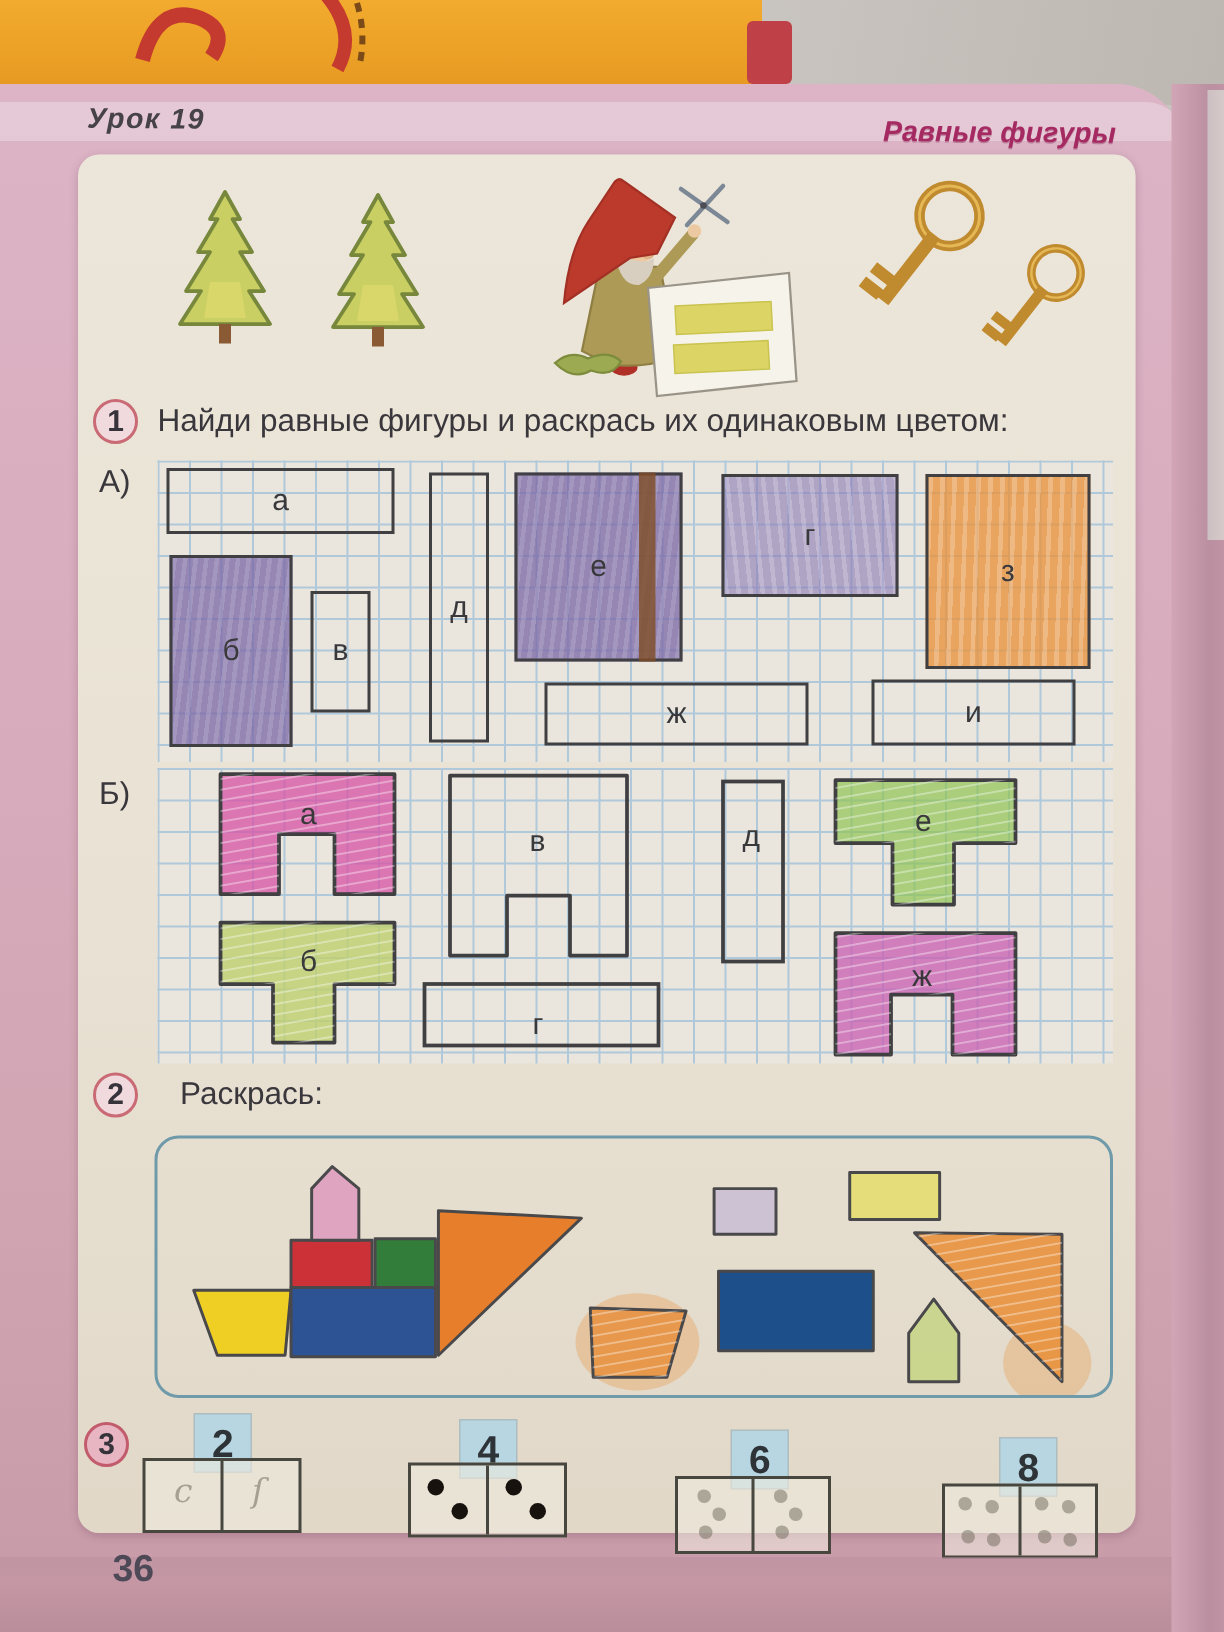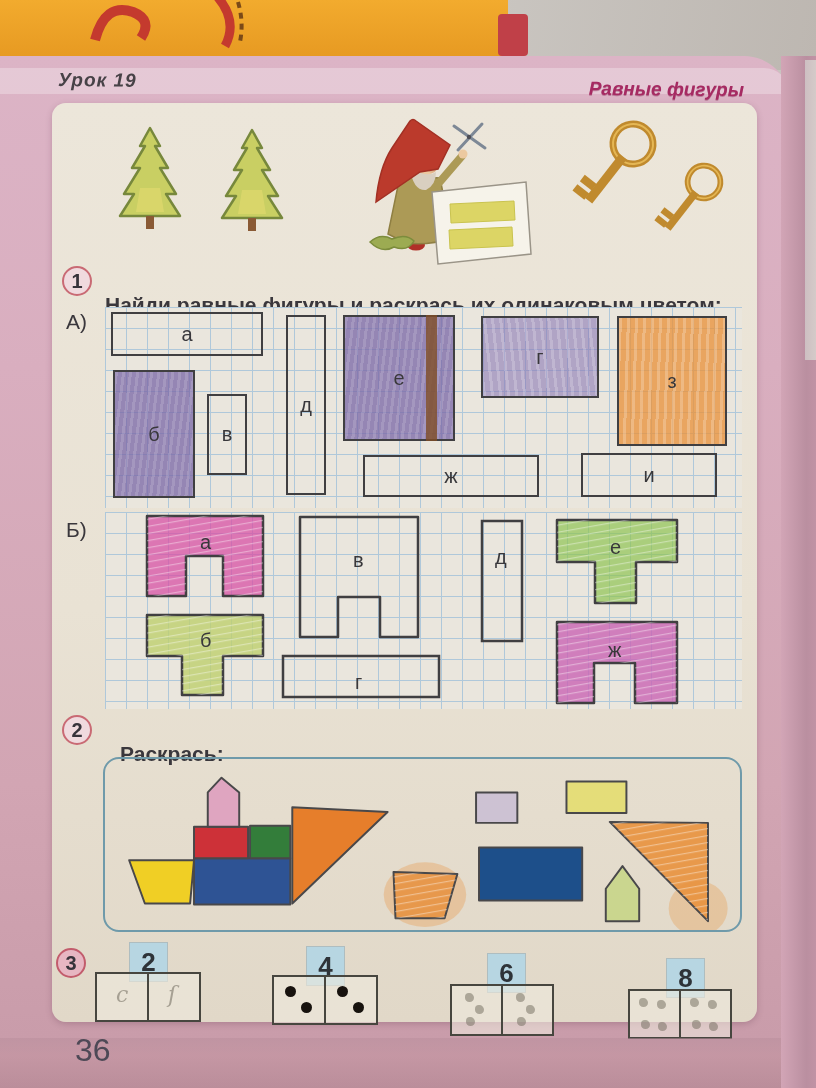--- a/index.html
+++ b/index.html
@@ -25,33 +25,33 @@
     color:#474247;letter-spacing:1px;}
   .topic{position:absolute;right:46px;top:20px;font-size:19px;font-weight:bold;font-style:italic;
     color:#a62a62;text-shadow:0 1px 0 rgba(120,20,70,.35);}
   
   .sheet{position:absolute;left:66px;top:47px;width:705px;height:919px;
     background:linear-gradient(#ece6da 0%,#e9e2d4 55%,#e1d8c8 100%);
     border-radius:14px;box-shadow:0 2px 6px rgba(90,50,70,.25);}
   
   .page-bottom-shade{position:absolute;left:0;bottom:0;width:100%;height:58px;
     background:linear-gradient(#b98e9c,#c2939f 30%,#ab7f8b 100%);opacity:.55;}
-  .pageno{position:absolute;left:89px;top:976px;font-size:32px;font-weight:normal;color:#4e4956;}
+  .pageno{position:absolute;left:89px;top:976px;font-size:25px;font-weight:bold;color:#4e4956;}
   
   .gutter{position:absolute;right:0;top:56px;width:46px;height:1032px;
     background:linear-gradient(90deg,#d2a5b6,#ba8fa0 55%,#c797aa 100%);}
   .neighbor{position:absolute;right:0;top:60px;width:22px;height:300px;
     background:linear-gradient(90deg,#cdbfc2,#ddd6cf);}
   .neighbor-text{position:absolute;right:3px;top:36px;font-size:11px;font-weight:bold;color:#5c3844;}
   
   .badge{position:absolute;width:30px;height:30px;border-radius:50%;
     border:2.5px solid #c96a74;background:#f0dade;color:#37333a;
     font-size:20px;font-weight:bold;display:flex;align-items:center;justify-content:center;box-sizing:border-box;}
   .badge.pinker{background:#e7b6c2;border-color:#c25c6c;}
-  .task-text{position:absolute;font-size:21px;font-weight:700;color:#3a373c;margin-top:24px;}
+  .task-text{position:absolute;font-size:21px;font-weight:400;color:#3a373c;}
   .sec-label{position:absolute;font-size:21px;color:#3a373c;}
   
   .grid{position:absolute;left:105px;width:637px;
     background-color:#eae6dd;
     background-image:linear-gradient(#afc8da 1px,transparent 1px),
       linear-gradient(90deg,#afc8da 1px,transparent 1px);
     background-size:21px 21px;}
   .grid-b{top:512px;height:197px;}
   
   .shp{position:absolute;box-sizing:border-box;border:2.5px solid #403f41;

